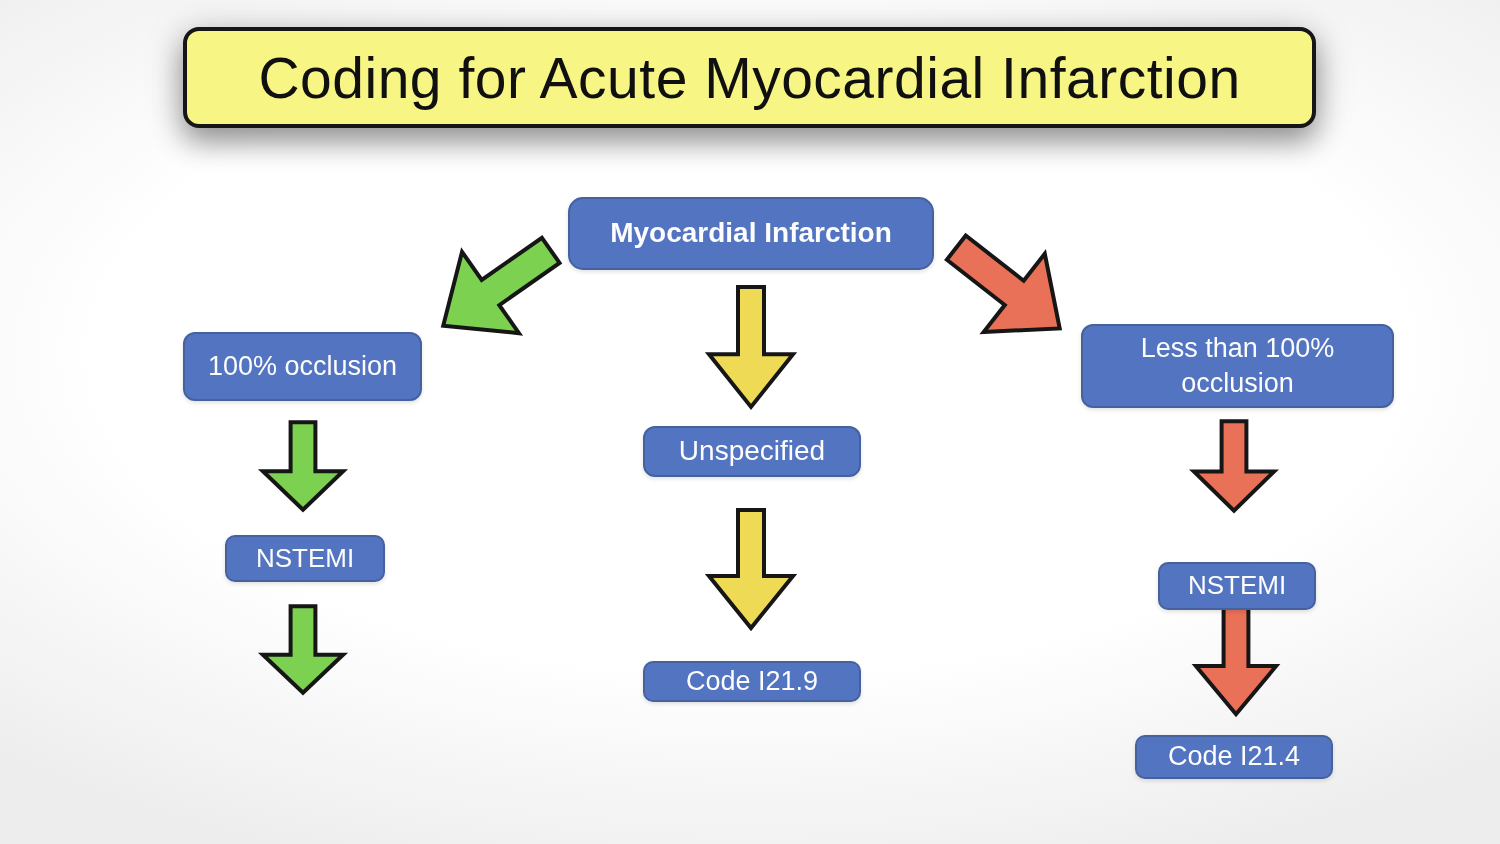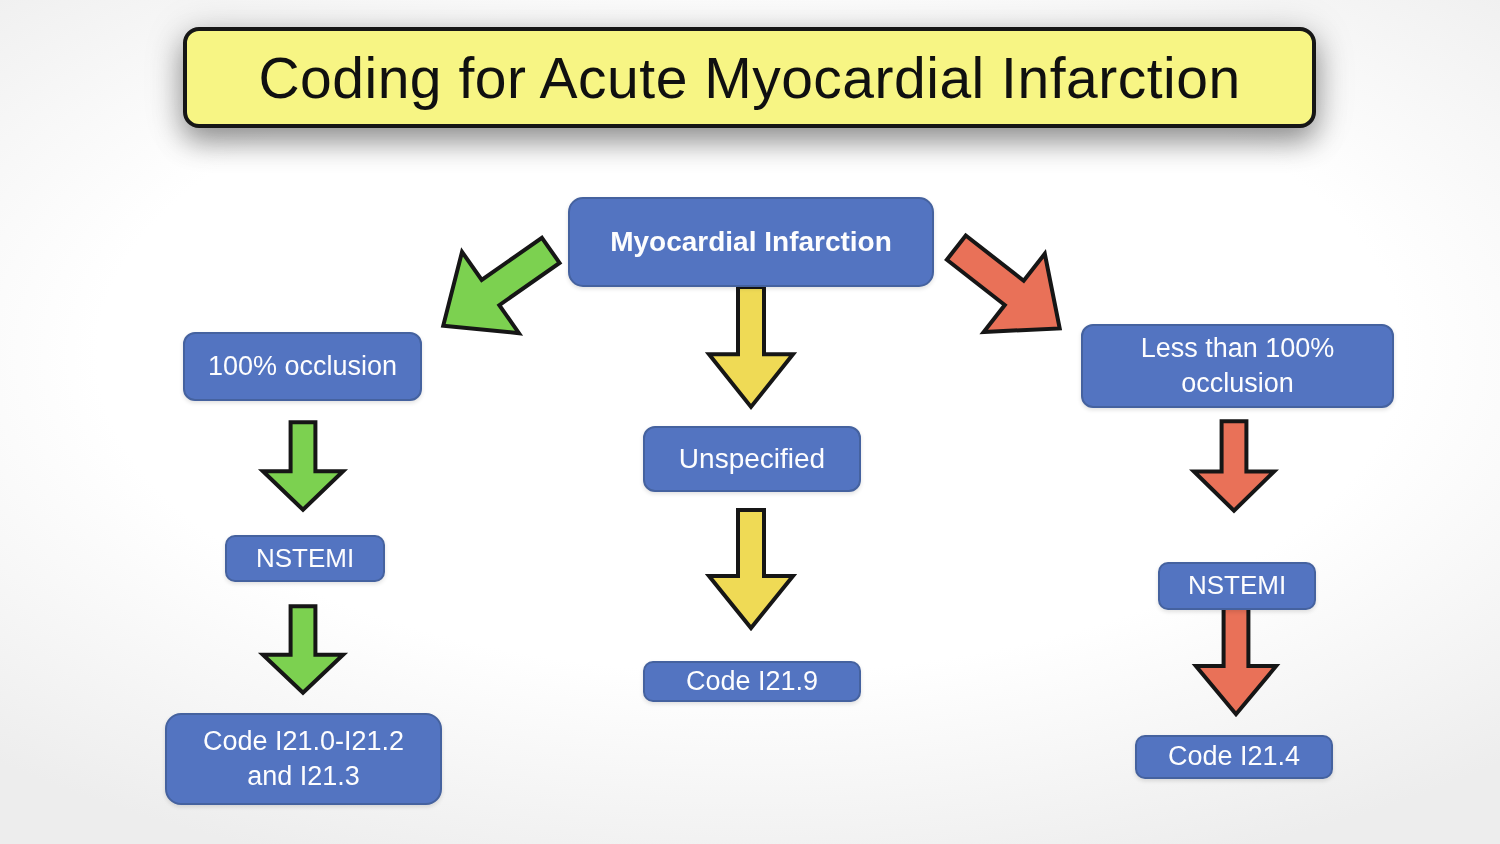--- a/index.html
+++ b/index.html
@@ -41,26 +41,26 @@
     border-radius: 12px;
     color: var(--node-text);
     display: flex; align-items: center; justify-content: center;
     text-align: center;
     font-size: 27px;
     line-height: 1.3;
     box-shadow: 0 2px 4px rgba(0,0,0,0.12);
     z-index: 2;
   }
   #node-root {
-    left: 568px; top: 197px; width: 366px; height: 90px;
+    left: 568px; top: 197px; width: 366px; height: 73px;
     font-weight: bold; font-size: 28px; border-radius: 15px;
   }
   #node-occlusion-100   { left: 183px;  top: 332px; width: 239px; height: 69px; }
   #node-less-than-100   { left: 1081px; top: 324px; width: 313px; height: 84px; padding: 12px 14px; }
-  #node-unspecified     { left: 643px;  top: 426px; width: 218px; height: 66px; font-size: 28px; }
+  #node-unspecified     { left: 643px;  top: 426px; width: 218px; height: 51px; font-size: 28px; }
   #node-stemi           { left: 225px;  top: 535px; width: 160px; height: 47px; font-size: 26px; border-radius: 10px; }
   #node-nstemi          { left: 1158px; top: 534px; width: 158px; height: 48px; font-size: 26px; border-radius: 10px; margin-top: 28px; }
   #node-code-i210-i213  { left: 165px;  top: 713px; width: 277px; height: 92px; padding: 0 12px; border-radius: 16px; }
   #node-code-i219       { left: 643px;  top: 661px; width: 218px; height: 41px; border-radius: 10px; }
   #node-code-i214       { left: 1135px; top: 735px; width: 198px; height: 44px; border-radius: 10px; }
   
   .arrow { position: absolute; z-index: 1; overflow: visible; }
   .arrow polygon {
     stroke: var(--outline-black);
     stroke-width: 4;
@@ -107,21 +107,20 @@
   </svg>
   <svg class="arrow red" id="arrow-red-1" width="84" height="94" viewBox="0 0 88 122" preserveAspectRatio="none">
     <polygon vector-effect="non-scaling-stroke" points="31,3 57,3 57,68 86,68 44,119 2,68 31,68"></polygon>
   </svg>
   <svg class="arrow red" id="arrow-red-2" width="84" height="115" viewBox="0 0 88 122" preserveAspectRatio="none">
     <polygon vector-effect="non-scaling-stroke" points="31,3 57,3 57,68 86,68 44,119 2,68 31,68"></polygon>
   </svg>
 
   <div class="node" id="node-occlusion-100">100% occlusion</div>
   <div class="node" id="node-stemi">NSTEMI</div>
-  <div class="node" id="node-code-i210-i213">Code I21.0-I21.2 and I21.3</div>
 
   <div class="node" id="node-unspecified">Unspecified</div>
   <div class="node" id="node-code-i219">Code I21.9</div>
 
   <div class="node" id="node-less-than-100">Less than 100% occlusion</div>
   <div class="node" id="node-nstemi">NSTEMI</div>
   <div class="node" id="node-code-i214">Code I21.4</div>
 
 </div>
 

